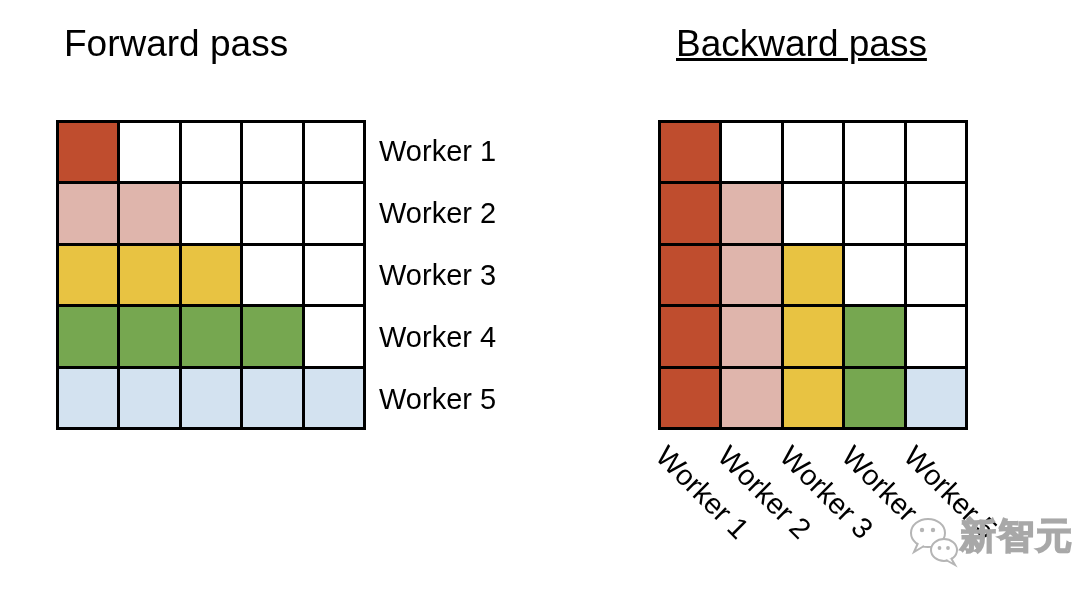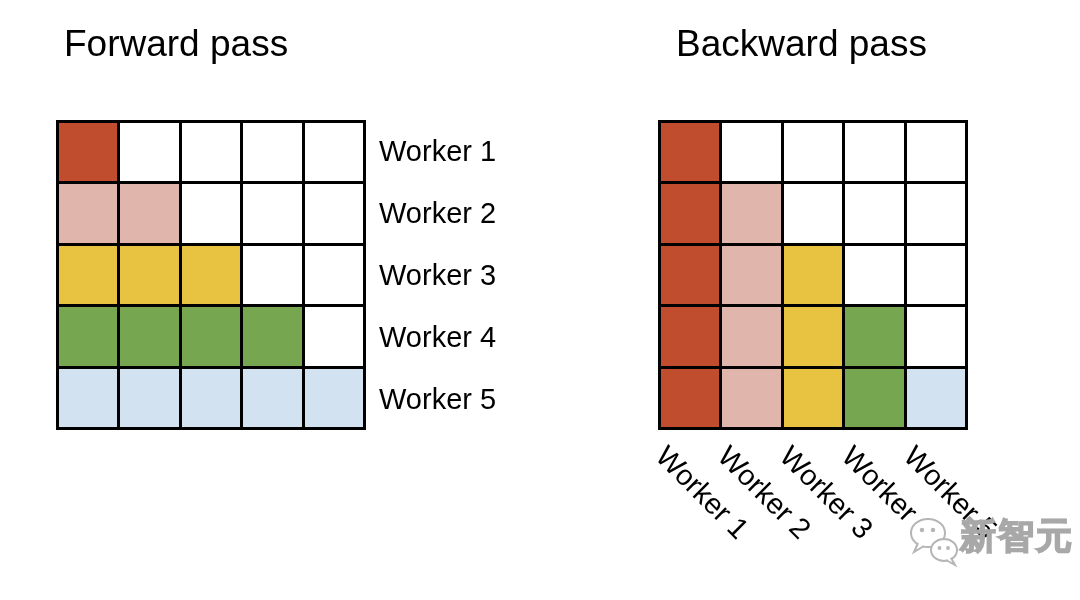--- a/index.html
+++ b/index.html
@@ -5,21 +5,21 @@
   html,body{margin:0;padding:0;background:#ffffff;}
   .canvas{
     position:relative;width:1080px;height:600px;background:#ffffff;
     font-family:"Liberation Sans",sans-serif;overflow:hidden;color:#000;
   }
   .title{
     position:absolute;font-size:37px;font-weight:400;color:#000;
     white-space:nowrap;line-height:1.1;
   }
   .title.forward{left:64px;top:24px;}
-  .title.backward{left:676px;top:24px;}
+  .title.backward{left:676px;top:24px;text-decoration:underline;}
   .grid{
     position:absolute;width:310px;height:310px;box-sizing:border-box;
     display:grid;grid-template-columns:repeat(5,1fr);grid-template-rows:repeat(5,1fr);
     padding:3px;gap:3px;
   }
   .grid.forward{left:56px;top:120px;}
   .grid.backward{left:658px;top:120px;}
   .cell{width:100%;height:100%;}
   .row-labels{
     position:absolute;left:379px;top:120px;width:210px;height:310px;

